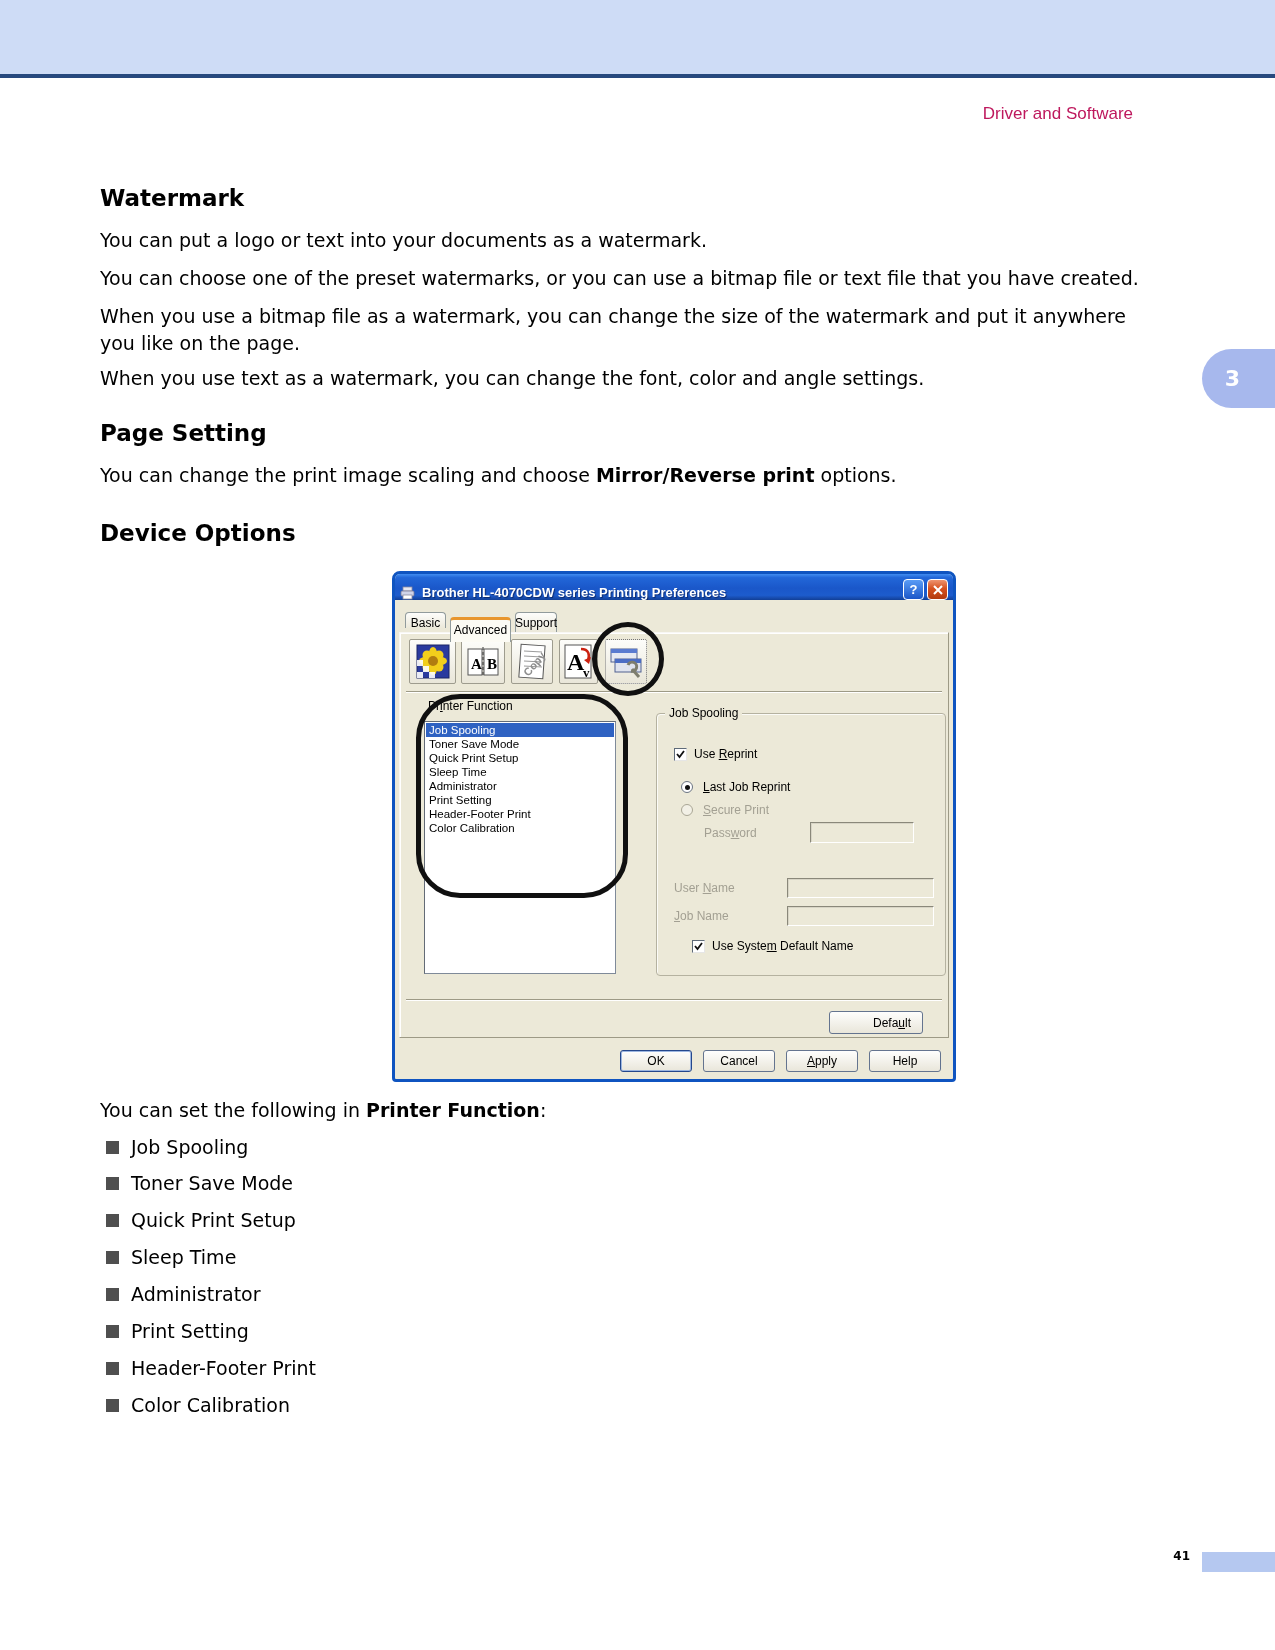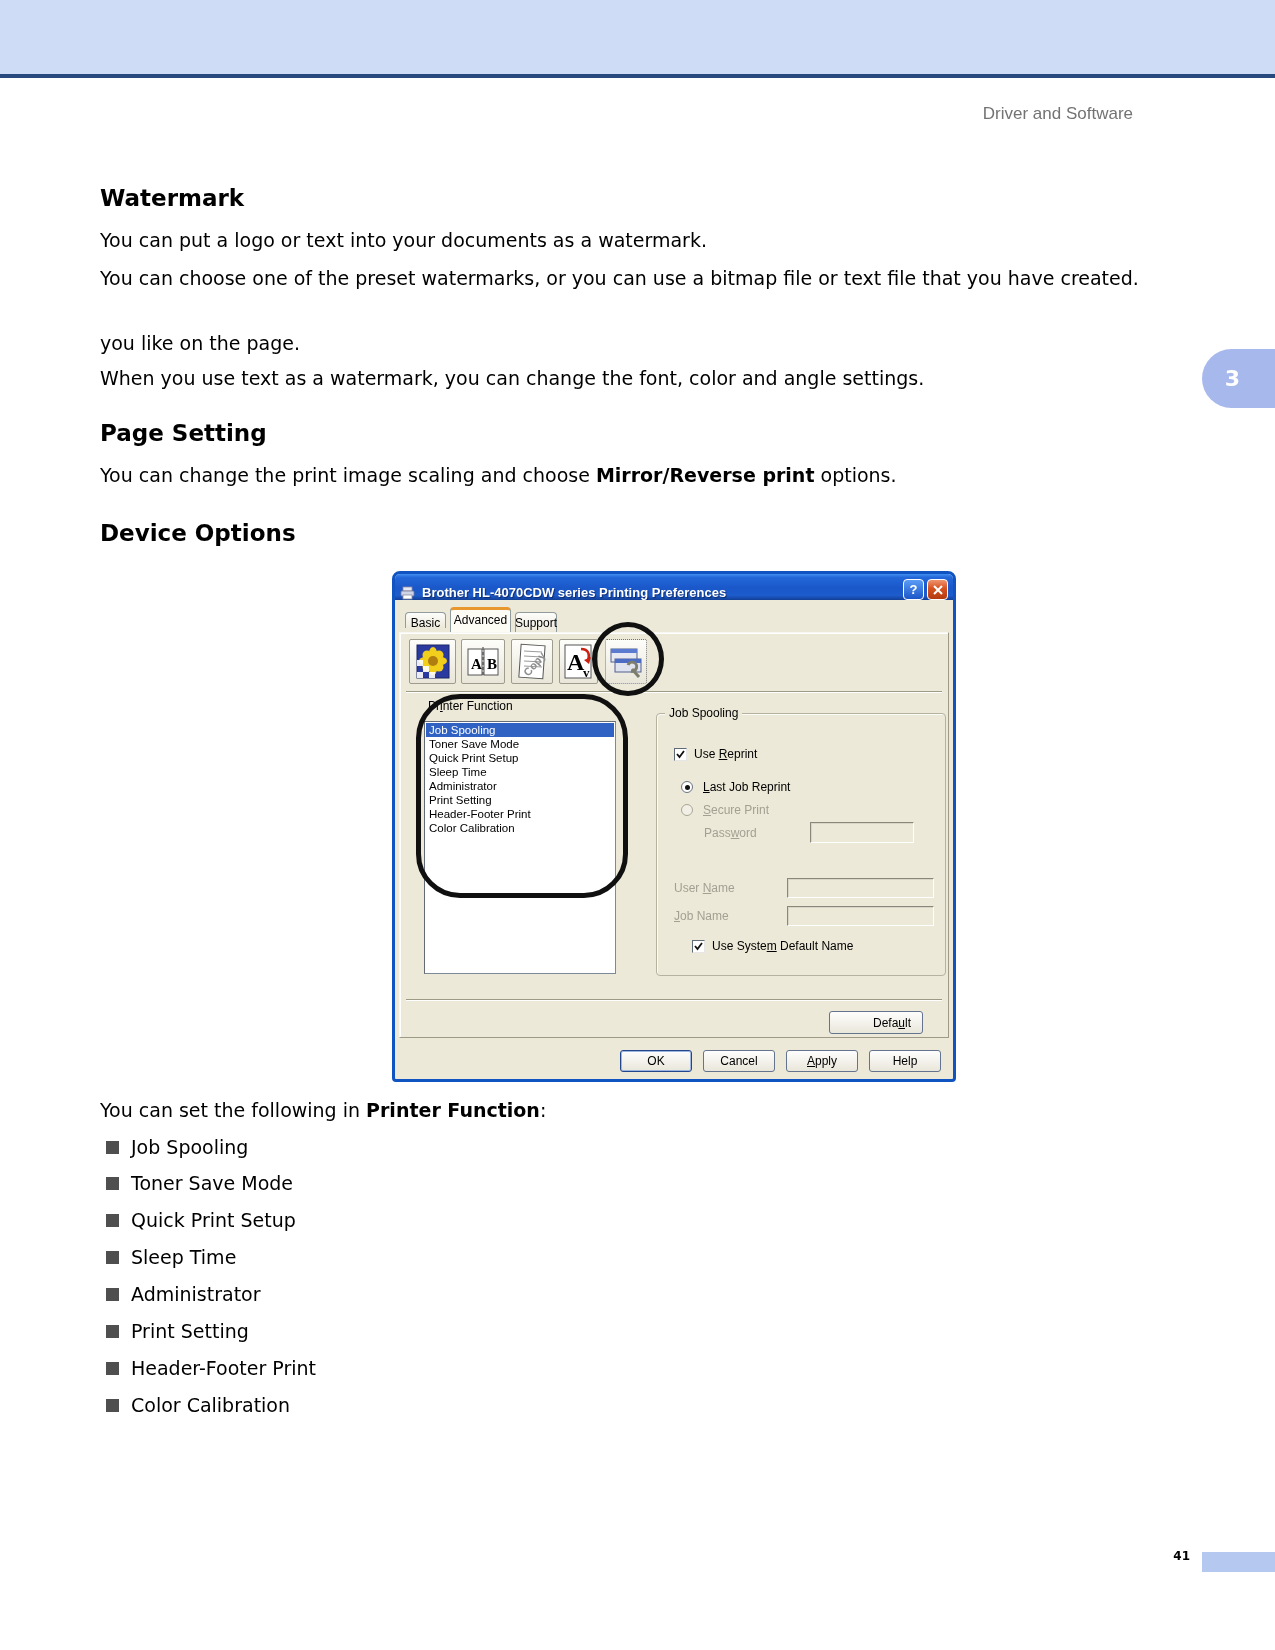--- a/index.html
+++ b/index.html
@@ -1,21 +1,21 @@
 <!DOCTYPE html>
 <html><head>
 <meta charset="utf-8">
 <style>
   html,body{margin:0;padding:0;background:#ffffff;}
   .page{position:relative;width:1275px;height:1650px;background:#ffffff;overflow:hidden;
         font-family:"DejaVu Sans",sans-serif;color:#000;}
   
   .top-band{position:absolute;left:0;top:0;width:1275px;height:74px;background:#cedcf6;
             border-bottom:4px solid #27497e;}
-  .doc-header{position:absolute;top:104px;right:142px;font-size:17px;color:#737373;
+  .doc-header{position:absolute;top:104px;right:142px;font-size:17px;color:#be185d;
               font-family:"Liberation Sans",sans-serif;}
   .chapter-pill{position:absolute;left:1202px;top:349px;width:73px;height:59px;background:#a7b8ed;
                 border-radius:32px 0 0 32px;display:flex;align-items:center;justify-content:center;
                 padding-right:12px;box-sizing:border-box;color:#fff;font-size:22px;font-weight:bold;}
   .footer-num{position:absolute;top:1549px;left:1130px;width:60px;text-align:right;
               font-size:12px;font-weight:bold;}
   .footer-bar{position:absolute;left:1202px;top:1552px;width:73px;height:20px;background:#b5c8f0;}
   
   .h-main{position:absolute;left:100px;font-size:23px;font-weight:bold;}
   .para{position:absolute;left:100px;width:1105px;font-size:19px;line-height:27px;}
@@ -88,21 +88,21 @@
   <div class="top-band"></div>
   <div class="doc-header">Driver and Software</div>
   <div class="chapter-pill">
     <span>3</span>
   </div>
 
   <div class="h-main" style="top:185px;">Watermark</div>
   <div class="para" style="top:227px;">You can put a logo or text into your documents as a watermark.</div>
   <div class="para" style="top:265px;">You can choose one of the preset watermarks, or you can use a bitmap file or text file that you have created.</div>
   <div class="para" style="top:303px;">
-    <br>
+    <span>When you use a bitmap file as a watermark, you can change the size of the watermark and put it anywhere</span><br>
     <span>you like on the page.</span>
   </div>
   <div class="para" style="top:365px;">When you use text as a watermark, you can change the font, color and angle settings.</div>
 
   <div class="h-main" style="top:420px;">Page Setting</div>
   <div class="para" style="top:462px;">
     <span>You can change the print image scaling and choose </span><span class="b">Mirror/Reverse print</span><span> options.</span>
   </div>
 
   <div class="h-main" style="top:520px;">Device Options</div>
@@ -122,21 +122,21 @@
       <div class="tb-btn tb-close">
         <svg class="icon-svg" width="10" height="10" viewBox="0 0 10 10">
           <path d="M1 1 L9 9 M9 1 L1 9" stroke="#fff" stroke-width="2"></path>
         </svg>
       </div>
     </div>
 
     <div class="xp-tab" style="left:10px;top:38px;width:41px;height:16px;">
       <span>Basic</span>
     </div>
-    <div class="xp-tab active" style="left:55px;top:33px;width:61px;height:25px;">
+    <div class="xp-tab active" style="left:55px;top:43px;width:61px;height:25px;">
       <span>Advanced</span>
     </div>
     <div class="xp-tab" style="left:120px;top:38px;width:42px;height:20px;">
       <span>Support</span>
     </div>
 
     <div class="tab-page">
 
       <div class="tool-btn" style="left:9px;width:47px;">
         <svg class="icon-svg" width="36" height="37" viewBox="0 0 36 37">

